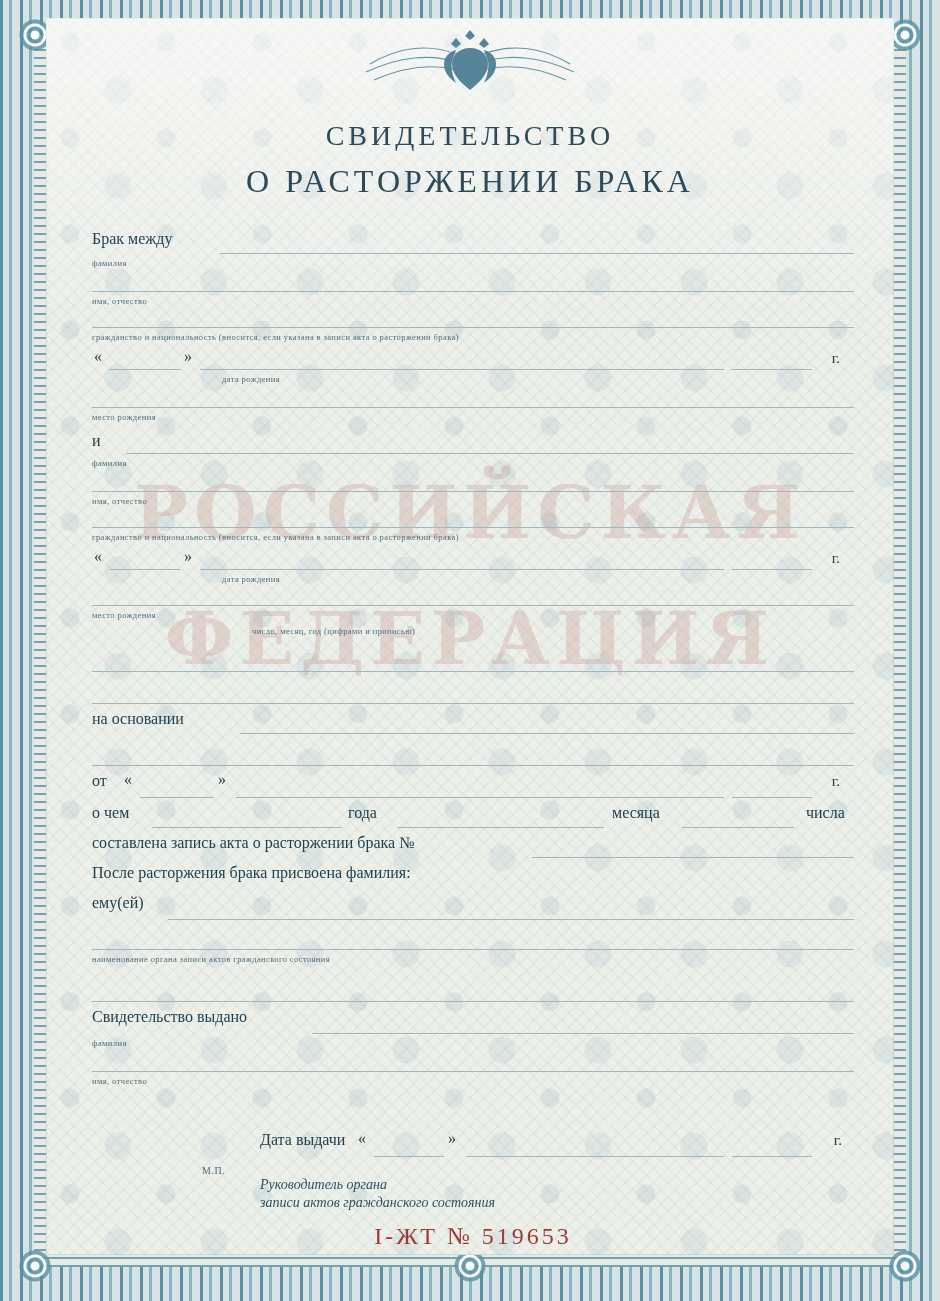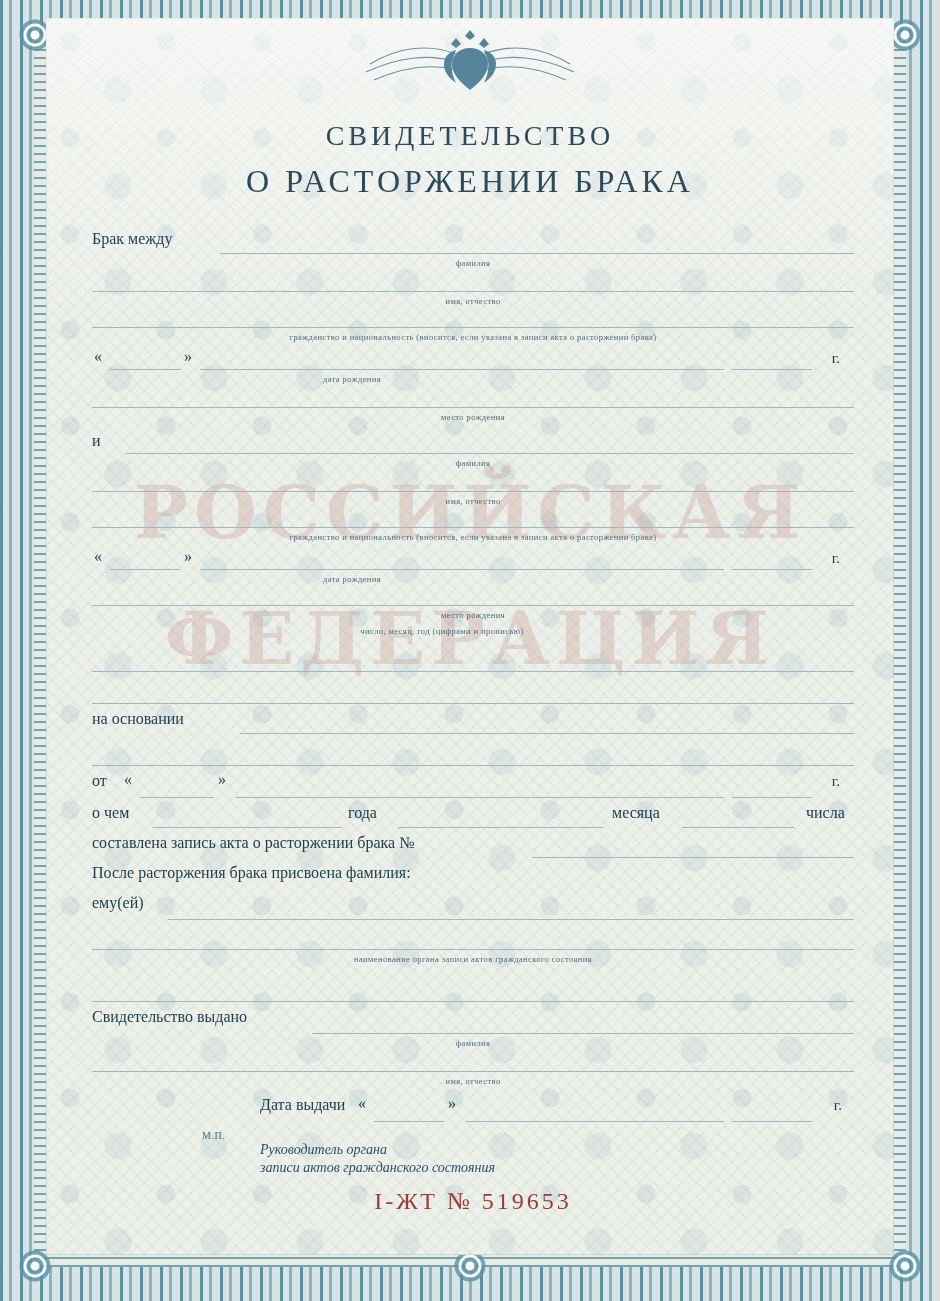--- a/index.html
+++ b/index.html
@@ -140,21 +140,21 @@
     text-align: right;
   }
   .rule {
     position: absolute;
     border-bottom: 1px solid #9fb7c0;
     height: 0;
     bottom: 4px;
   }
   .caption {
     position: absolute;
-    text-align: center;
+    text-align: left;
     font-size: 8.5px;
     color: #4b6e7c;
     letter-spacing: .4px;
     white-space: nowrap;
   }
   .quote {
     position: absolute;
     font-size: 16px;
     color: #22414f;
   }
@@ -394,21 +394,21 @@
         <span class="caption" style="left:0; right:0;">фамилия</span>
       </div>
 
       <div class="row" style="height:22px;">
         <span class="rule" style="left:0; right:0;"></span>
       </div>
       <div class="row" style="height:18px;">
         <span class="caption" style="left:0; right:0;">имя, отчество</span>
       </div>
 
-      <div class="row" style="height:32px;">
+      <div class="row" style="height:32px;margin-top:35px;">
         <span class="label" style="left:168px; font-family:'Liberation Serif',serif;">Дата выдачи</span>
         <span class="quote" style="left:266px; top:1px;">«</span>
         <span class="rule" style="left:282px; width:70px;"></span>
         <span class="quote" style="left:356px; top:1px;">»</span>
         <span class="rule" style="left:374px; right:130px;"></span>
         <span class="rule" style="right:42px; width:80px;"></span>
         <span class="g-letter" style="right:12px; top:3px;">г.</span>
       </div>
 
       <div class="row" style="height:50px;">

